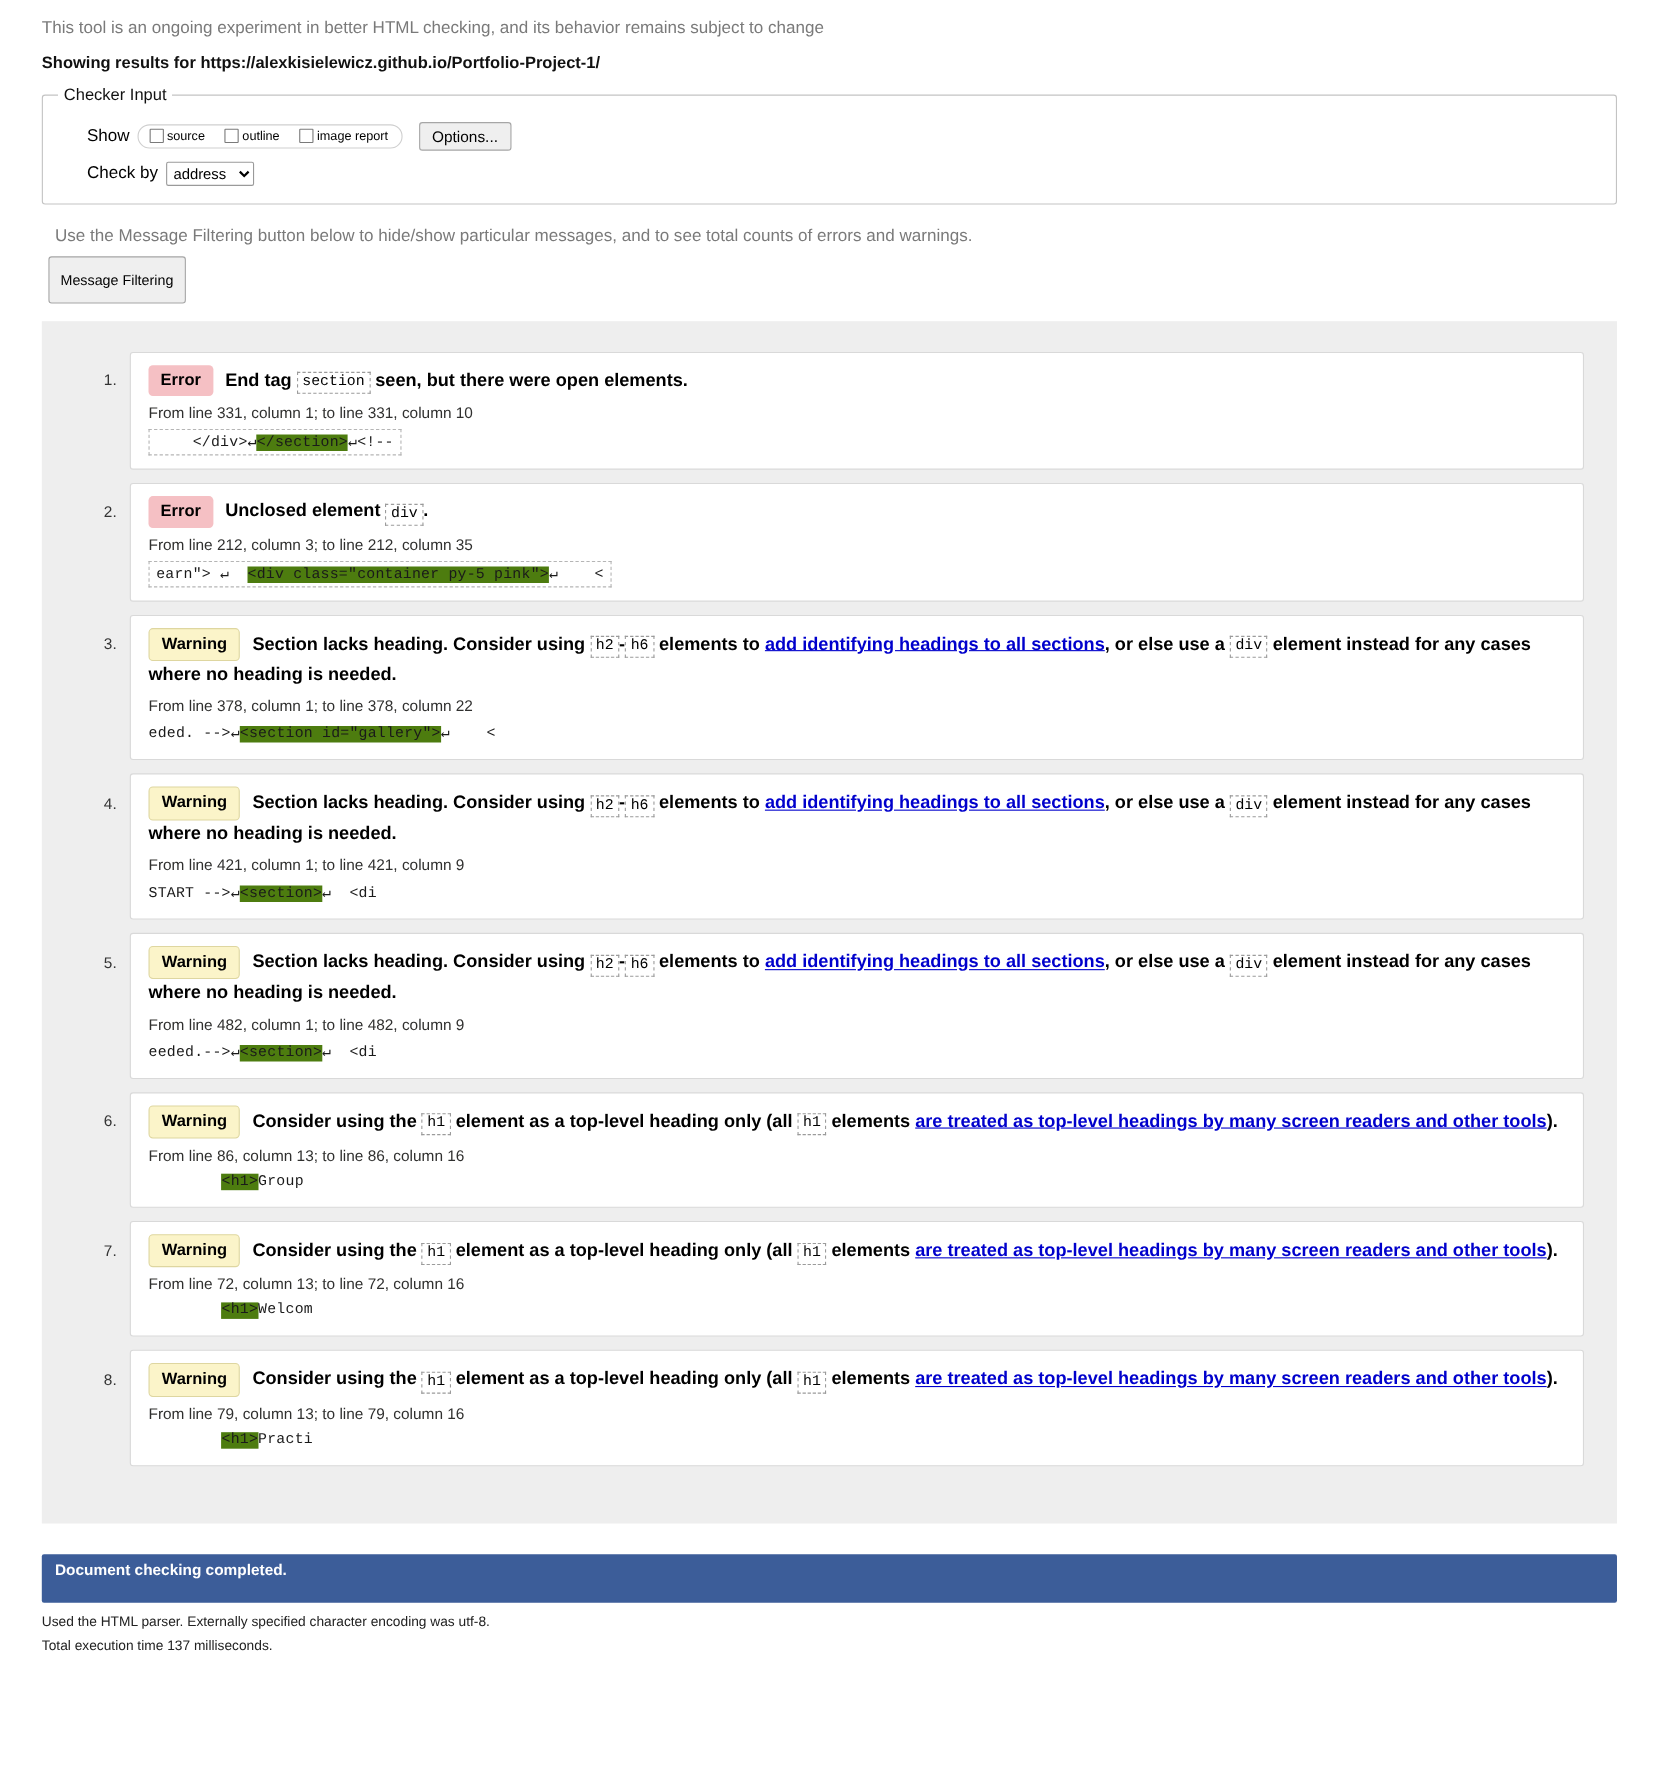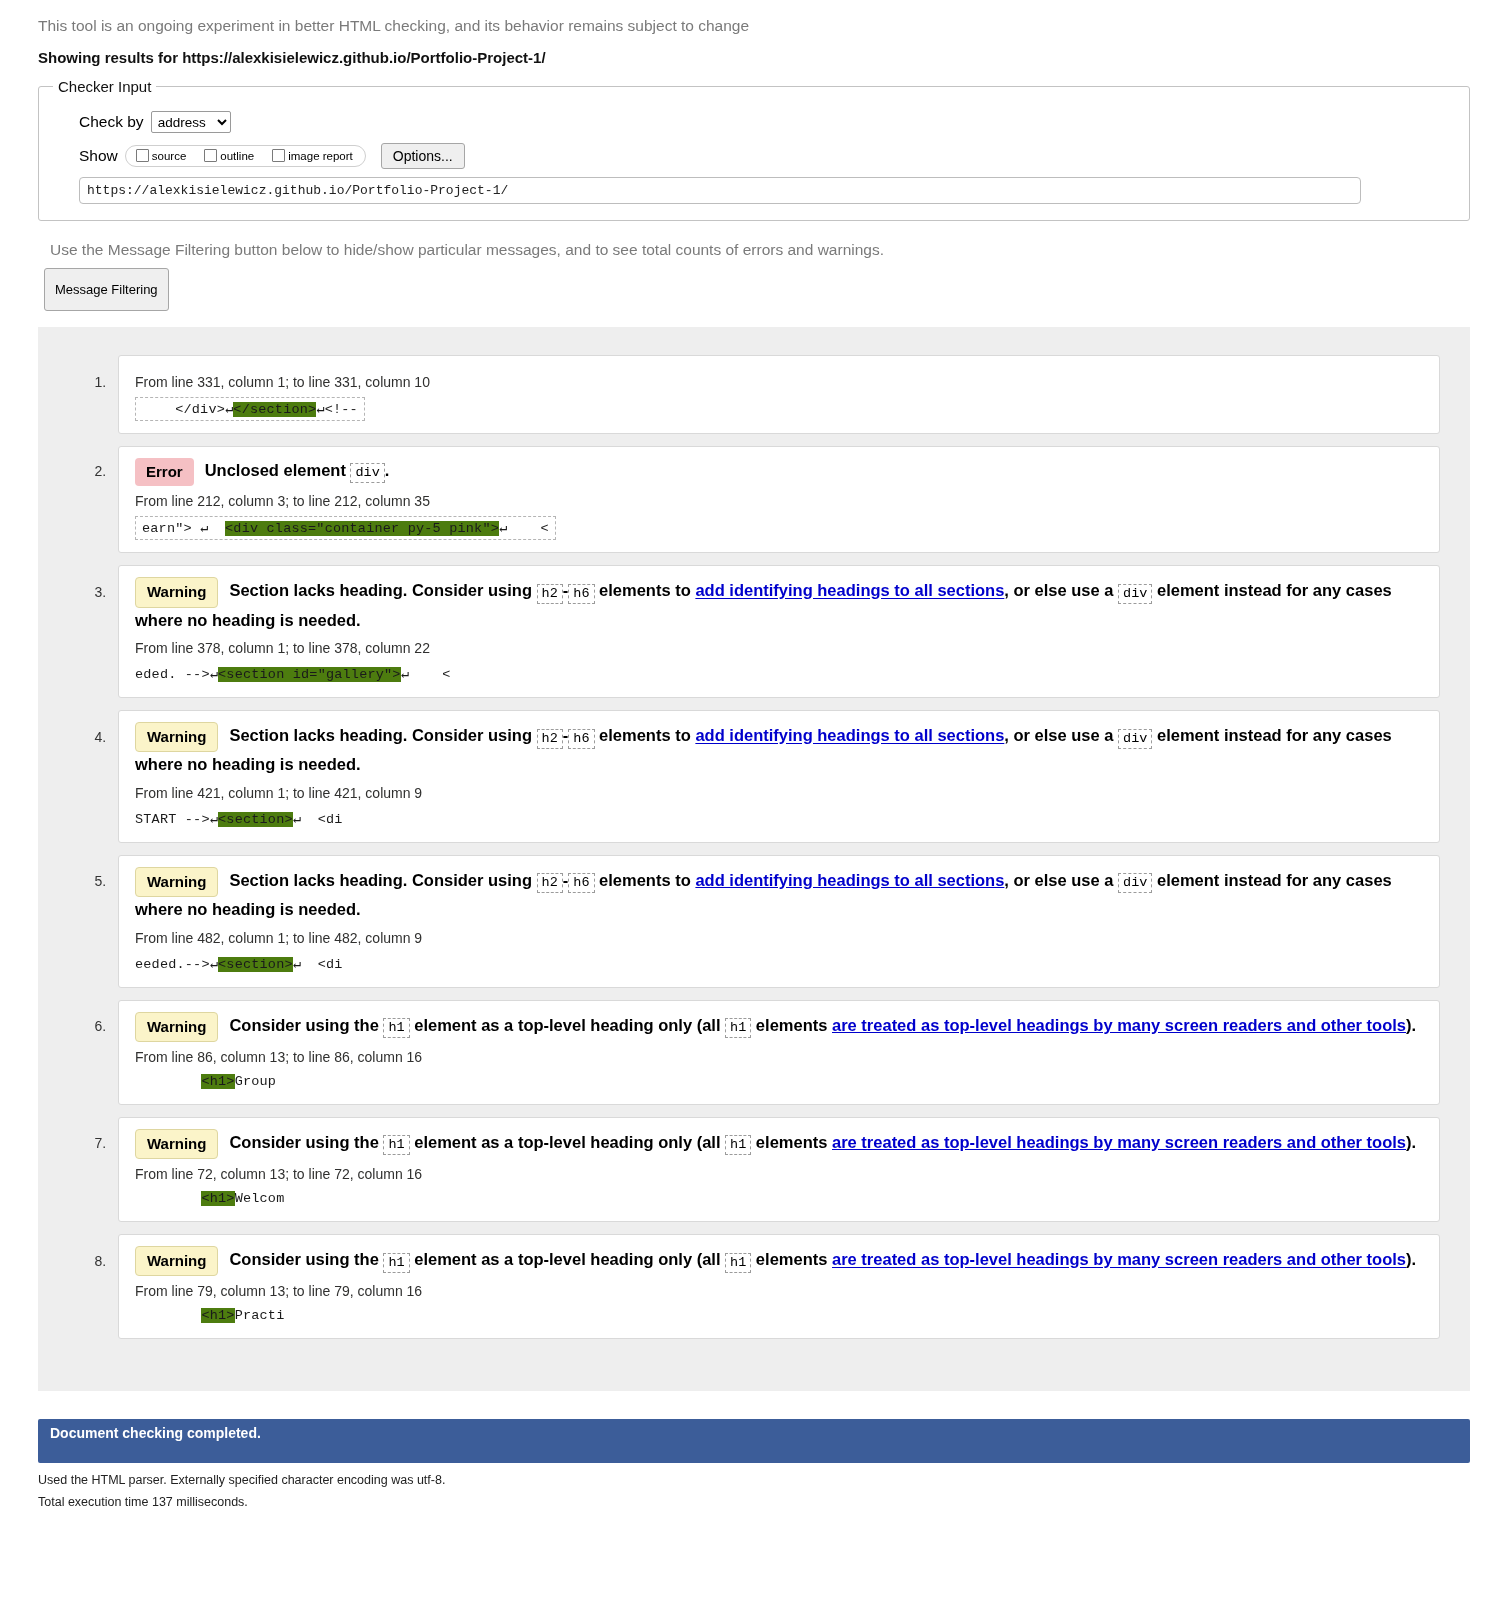--- a/index.html
+++ b/index.html
@@ -237,62 +237,59 @@
 
 <div class="page">
 
 
   <p class="intro">This tool is an ongoing experiment in better HTML checking, and its behavior remains subject to change</p>
 
   <p class="showing">Showing results for https://alexkisielewicz.github.io/Portfolio-Project-1/</p>
 
   <fieldset class="checker-input">
     <legend>Checker Input</legend>
-
-    <div class="form-row">
-      <span class="lbl">Check by</span>
-      <select class="checkby">
-        <option>address</option>
-      </select>
-    </div>
 
     <div class="form-row">
       <span class="lbl">Show</span>
       <span class="show-group">
         <label class="cb-item">
           <span class="cb-box"></span>
           <span>source</span>
         </label>
         <label class="cb-item">
           <span class="cb-box"></span>
           <span>outline</span>
         </label>
         <label class="cb-item">
           <span class="cb-box"></span>
           <span>image report</span>
         </label>
       </span>
       <button class="btn options-btn">Options...</button>
     </div>
 
-    <div class="url-row">
-      <input class="url" type="text" value="https://alexkisielewicz.github.io/Portfolio-Project-1/" style="">
+    <div class="form-row">
+      <span class="lbl">Check by</span>
+      <select class="checkby">
+        <option>address</option>
+      </select>
     </div>
+
 
   </fieldset>
 
   <p class="filter-hint">Use the Message Filtering button below to hide/show particular messages, and to see total counts of errors and warnings.</p>
   <div class="filter-btn-wrap">
     <button class="btn filter-btn">Message Filtering</button>
   </div>
 
   <div class="results">
     <ol class="msgs" id="message-list">
         <li>
-          <div class="msg"><div class="loc">From line 331, column 1; to line 331, column 10</div><div class="extract"><span>    &lt;/div&gt;↵</span><span class="hl">&lt;/section&gt;</span><span>↵&lt;!--</span></div></div>
+          <div class="msg"><div class="msg-head"><span class="badge error">Error</span><span>End tag </span><code class="tag">section</code><span> seen, but there were open elements.</span></div><div class="loc">From line 331, column 1; to line 331, column 10</div><div class="extract"><span>    &lt;/div&gt;↵</span><span class="hl">&lt;/section&gt;</span><span>↵&lt;!--</span></div></div>
         </li>
         <li>
           <div class="msg"><div class="msg-head"><span class="badge error">Error</span><span>Unclosed element </span><code class="tag">div</code><span>.</span></div><div class="loc">From line 212, column 3; to line 212, column 35</div><div class="extract"><span>earn"&gt; ↵  </span><span class="hl">&lt;div class="container py-5 pink"&gt;</span><span>↵    &lt;</span></div></div>
         </li>
         <li>
           <div class="msg"><div class="msg-head"><span class="badge warning">Warning</span><span>Section lacks heading. Consider using </span><code class="tag">h2</code><span>-</span><code class="tag">h6</code><span> elements to </span><a href="#">add identifying headings to all sections</a><span>, or else use a </span><code class="tag">div</code><span> element instead for any cases where no heading is needed.</span></div><div class="loc">From line 378, column 1; to line 378, column 22</div><div class="extract plain"><span>eded. --&gt;↵</span><span class="hl">&lt;section id="gallery"&gt;</span><span>↵    &lt;</span></div></div>
         </li>
         <li>
           <div class="msg"><div class="msg-head"><span class="badge warning">Warning</span><span>Section lacks heading. Consider using </span><code class="tag">h2</code><span>-</span><code class="tag">h6</code><span> elements to </span><a href="#">add identifying headings to all sections</a><span>, or else use a </span><code class="tag">div</code><span> element instead for any cases where no heading is needed.</span></div><div class="loc">From line 421, column 1; to line 421, column 9</div><div class="extract plain"><span>START --&gt;↵</span><span class="hl">&lt;section&gt;</span><span>↵  &lt;di</span></div></div>
         </li>

